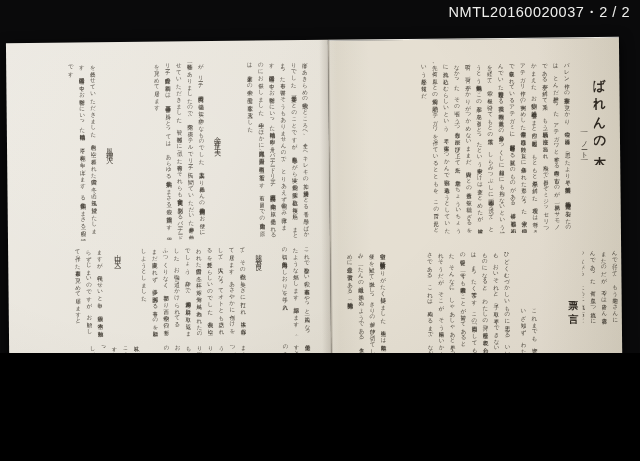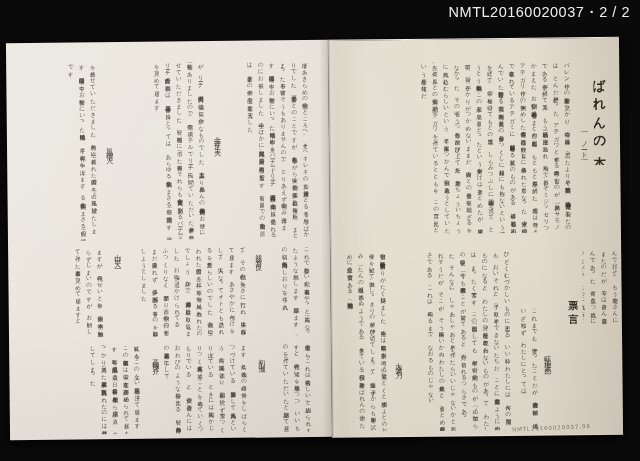--- a/index.html
+++ b/index.html
@@ -1,17 +1,17 @@
 <!DOCTYPE html>
 <html><head>
 <meta charset="utf-8">
 <style>
   html,body{margin:0;padding:0;background:#000;}
   #photo{
-    position:relative;width:640px;height:461px;overflow:hidden;
+    position:relative;width:640px;height:353px;overflow:hidden;
     background:#0a0a0b;
     font-family:"Liberation Sans",sans-serif;
   }
   #archive-label{
     position:absolute;top:3px;right:10px;
     font-size:14.5px;letter-spacing:.5px;color:#efefed;
     font-family:"Liberation Sans",sans-serif;
   }
   #paper{
     position:absolute;left:8px;top:40px;width:613px;height:397px;

